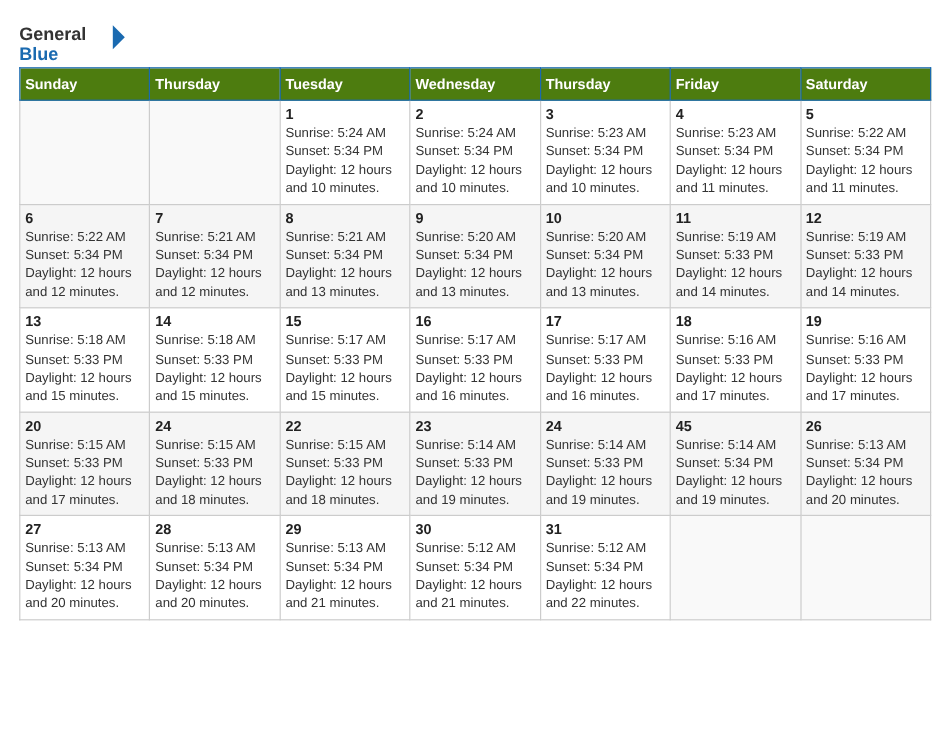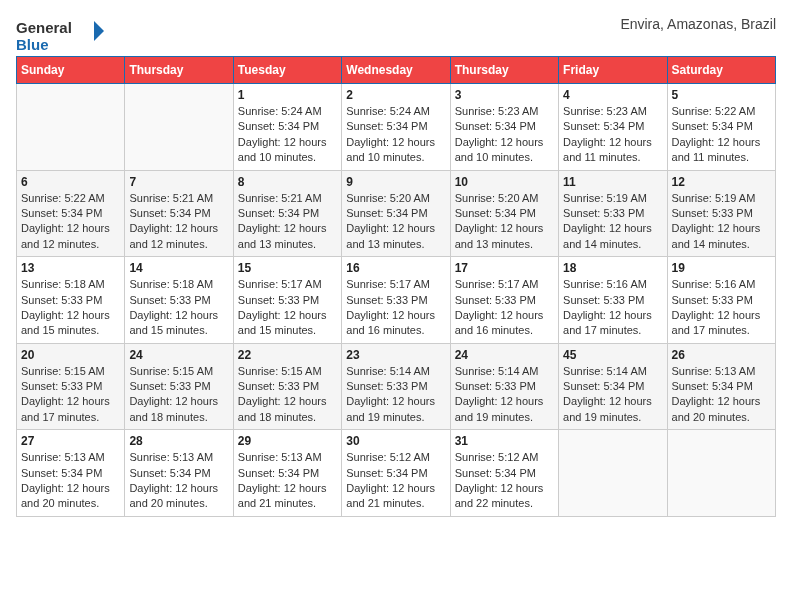--- a/index.html
+++ b/index.html
@@ -31,21 +31,21 @@
     .location {
       font-size: 14px;
       color: #444;
     }
     .calendar {
       width: 100%;
       border-collapse: collapse;
       font-size: 11px;
     }
     .calendar th {
-      background: #ef4444;
+      background: #4d7c0f;
       color: #fff;
       padding: 6px 4px;
       text-align: left;
       font-size: 12px;
       font-weight: bold;
       border: 1px solid #1a6ab0;
     }
     .calendar td {
       border: 1px solid #ccc;
       vertical-align: top;
@@ -77,21 +77,20 @@
 
 <div class="header">
   <div class="logo">
   <svg width="90" height="40" viewBox="0 0 90 40">
     <text x="0" y="17" font-size="15" font-weight="bold" fill="#333" font-family="Arial">General</text>
     <text x="0" y="34" font-size="15" font-weight="bold" fill="#1a6ab0" font-family="Arial">Blue</text>
     <polygon points="78,5 88,15 78,25" fill="#1a6ab0"></polygon>
   </svg>
 </div>
   <div class="title-block">
-    <div class="location">Envira, Amazonas, Brazil</div>
   </div>
 </div>
 
 <table class="calendar">
   <thead>
     <tr>
     <th>Sunday</th>
         <th>Thursday</th>
         <th>Tuesday</th>
         <th>Wednesday</th>

